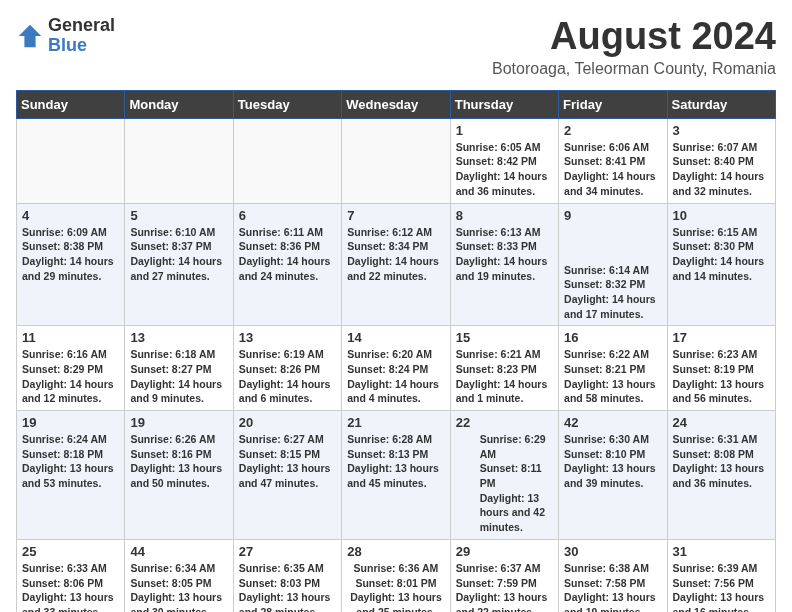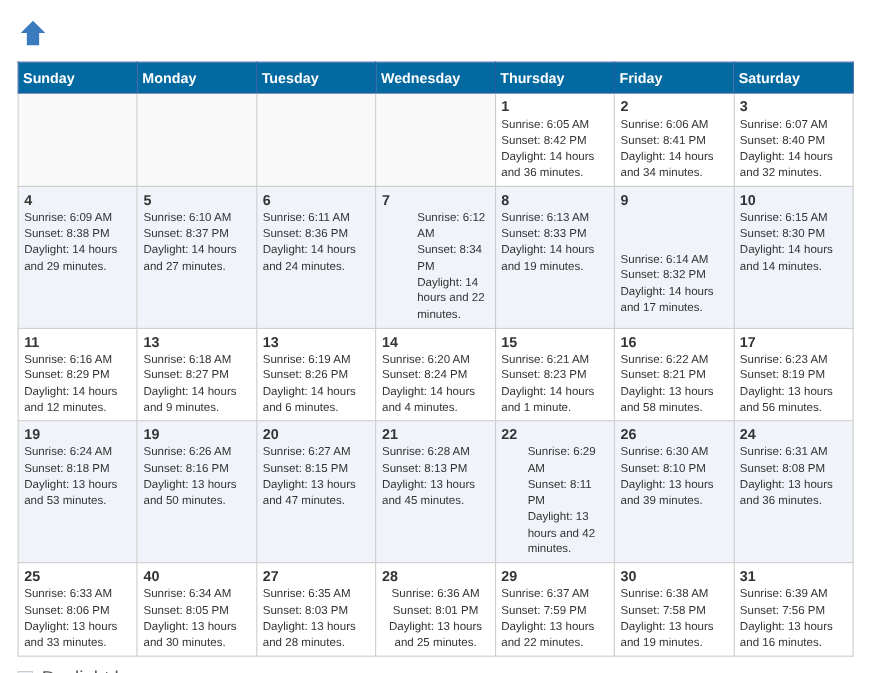--- a/index.html
+++ b/index.html
@@ -53,21 +53,21 @@
       font-size: 16px;
       color: #555;
       margin-top: 2px;
     }
     .calendar-table {
       width: 100%;
       border-collapse: collapse;
       font-size: 11px;
     }
     .calendar-table th {
-      background: #0369a1;
+      background: #404040;
       color: #fff;
       padding: 6px 4px;
       text-align: left;
       font-size: 13px;
       font-weight: bold;
       border: 1px solid #2a5a9f;
     }
     .calendar-table td {
       border: 1px solid #ccc;
       vertical-align: top;
@@ -86,20 +86,21 @@
       font-weight: bold;
       font-size: 13px;
       color: #333;
       display: block;
       margin-bottom: 2px;
     }
     .day-info {
       color: #333;
       font-size: 10.5px;
       line-height: 1.4;
+      font-weight: bold;
     }
     .empty-cell {
       background: #f9f9f9 !important;
     }
     .footer {
       margin-top: 10px;
       display: flex;
       align-items: center;
       gap: 8px;
       font-size: 17px;
@@ -114,20 +115,28 @@
     }
   </style>
 </head>
 <body>
 
 <div class="header-area">
   <div class="logo">
     <svg class="logo-icon" viewBox="0 0 40 40" xmlns="http://www.w3.org/2000/svg">
       <polygon points="20,4 36,20 28,20 28,36 12,36 12,20 4,20" fill="#3a7abf"></polygon>
     </svg>
+    <div class="logo-text">
+      <span class="logo-general">General</span>
+      <span class="logo-blue">Blue</span>
+    </div>
+  </div>
+  <div class="title-area">
+    <div class="month-year">August 2024</div>
+    <div class="location">Botoroaga, Teleorman County, Romania</div>
   </div>
 </div>
 
 <table class="calendar-table">
   <thead>
     <tr>
     <th>Sunday</th>
         <th>Monday</th>
         <th>Tuesday</th>
         <th>Wednesday</th>
@@ -175,21 +184,21 @@
 Daylight: 14 hours and 27 minutes.</div>
         </td>
         <td>
           <span class="day-number">6</span>
           <div class="day-info" style="white-space: pre-line;">Sunrise: 6:11 AM
 Sunset: 8:36 PM
 Daylight: 14 hours and 24 minutes.</div>
         </td>
         <td>
           <span class="day-number">7</span>
-          <div class="day-info" style="white-space: pre-line; margin-left: 32px;">Sunrise: 6:12 AM
+          <div class="day-info" style="white-space: pre-line;">Sunrise: 6:12 AM
 Sunset: 8:34 PM
 Daylight: 14 hours and 22 minutes.</div>
         </td>
         <td>
           <span class="day-number">8</span>
           <div class="day-info" style="white-space: pre-line;">Sunrise: 6:13 AM
 Sunset: 8:33 PM
 Daylight: 14 hours and 19 minutes.</div>
         </td>
         <td>
@@ -274,41 +283,41 @@
 Sunset: 8:13 PM
 Daylight: 13 hours and 45 minutes.</div>
         </td>
         <td>
           <span class="day-number">22</span>
           <div class="day-info" style="white-space: pre-line; margin-left: 24px;">Sunrise: 6:29 AM
 Sunset: 8:11 PM
 Daylight: 13 hours and 42 minutes.</div>
         </td>
         <td>
-          <span class="day-number">26</span>
+          <span class="day-number">42</span>
           <div class="day-info" style="white-space: pre-line;">Sunrise: 6:30 AM
 Sunset: 8:10 PM
 Daylight: 13 hours and 39 minutes.</div>
         </td>
         <td>
           <span class="day-number">24</span>
           <div class="day-info" style="white-space: pre-line;">Sunrise: 6:31 AM
 Sunset: 8:08 PM
 Daylight: 13 hours and 36 minutes.</div>
         </td>
       </tr>
       <tr>
         <td>
           <span class="day-number">25</span>
           <div class="day-info" style="white-space: pre-line;">Sunrise: 6:33 AM
 Sunset: 8:06 PM
 Daylight: 13 hours and 33 minutes.</div>
         </td>
         <td>
-          <span class="day-number">40</span>
+          <span class="day-number">44</span>
           <div class="day-info" style="white-space: pre-line;">Sunrise: 6:34 AM
 Sunset: 8:05 PM
 Daylight: 13 hours and 30 minutes.</div>
         </td>
         <td>
           <span class="day-number">27</span>
           <div class="day-info" style="white-space: pre-line;">Sunrise: 6:35 AM
 Sunset: 8:03 PM
 Daylight: 13 hours and 28 minutes.</div>
         </td>

